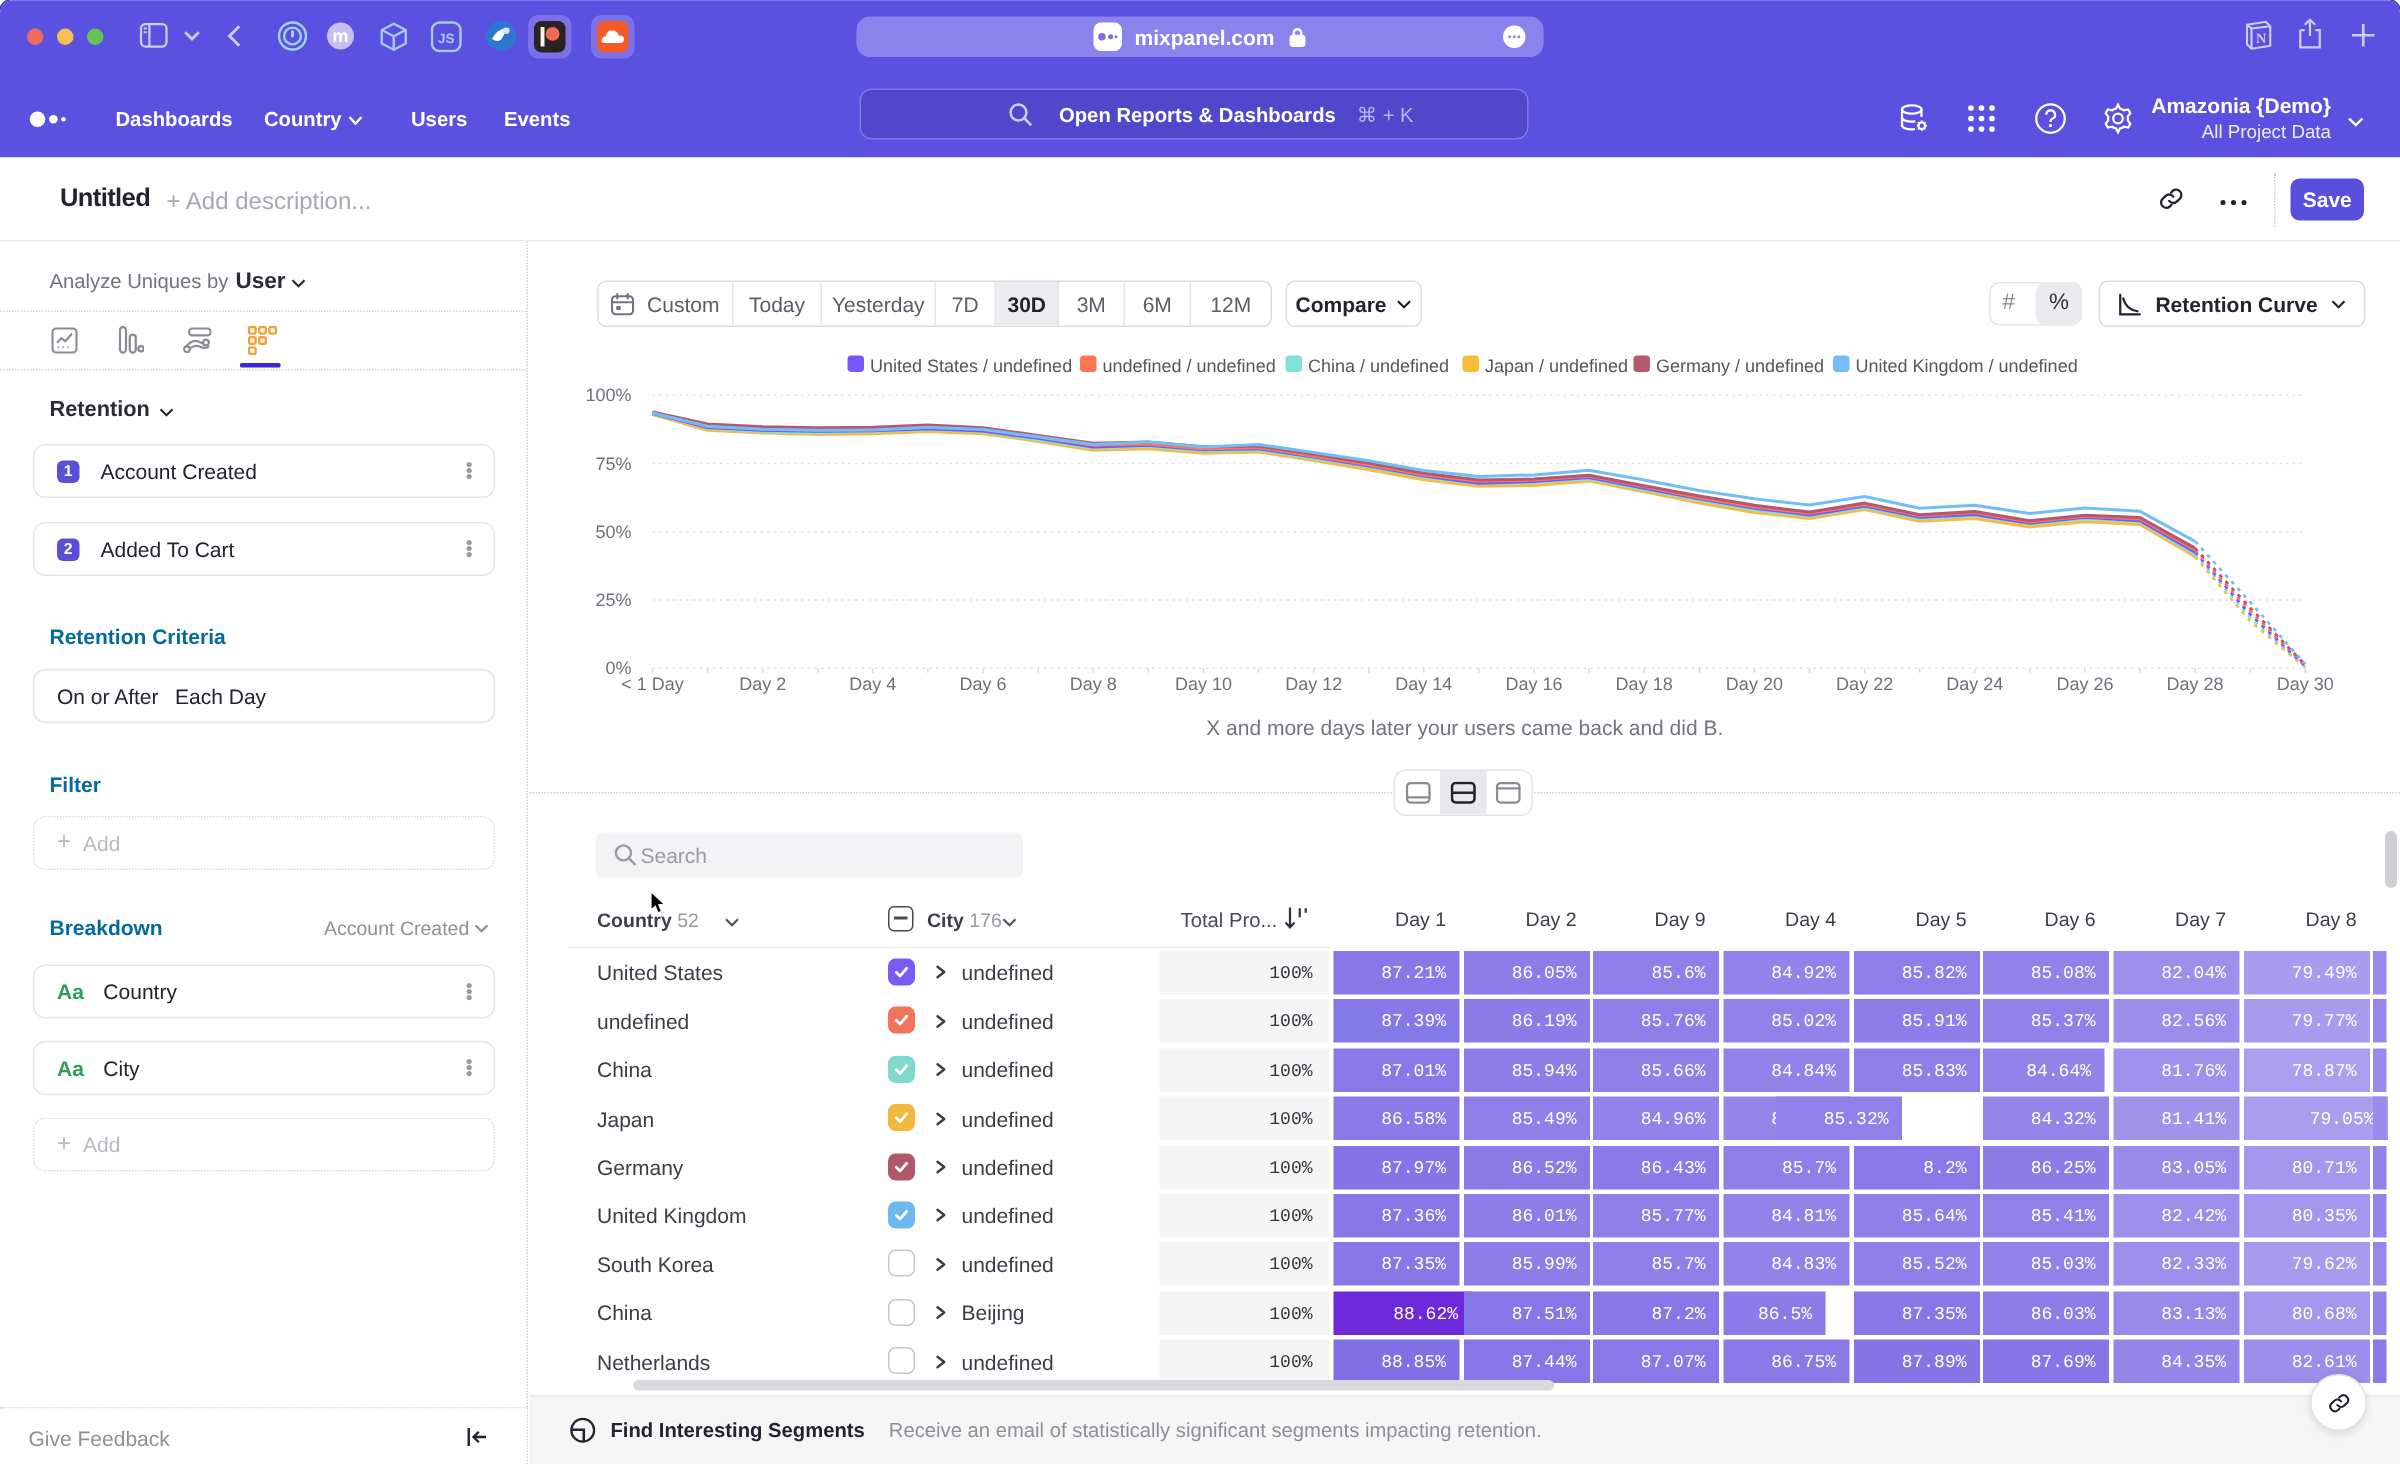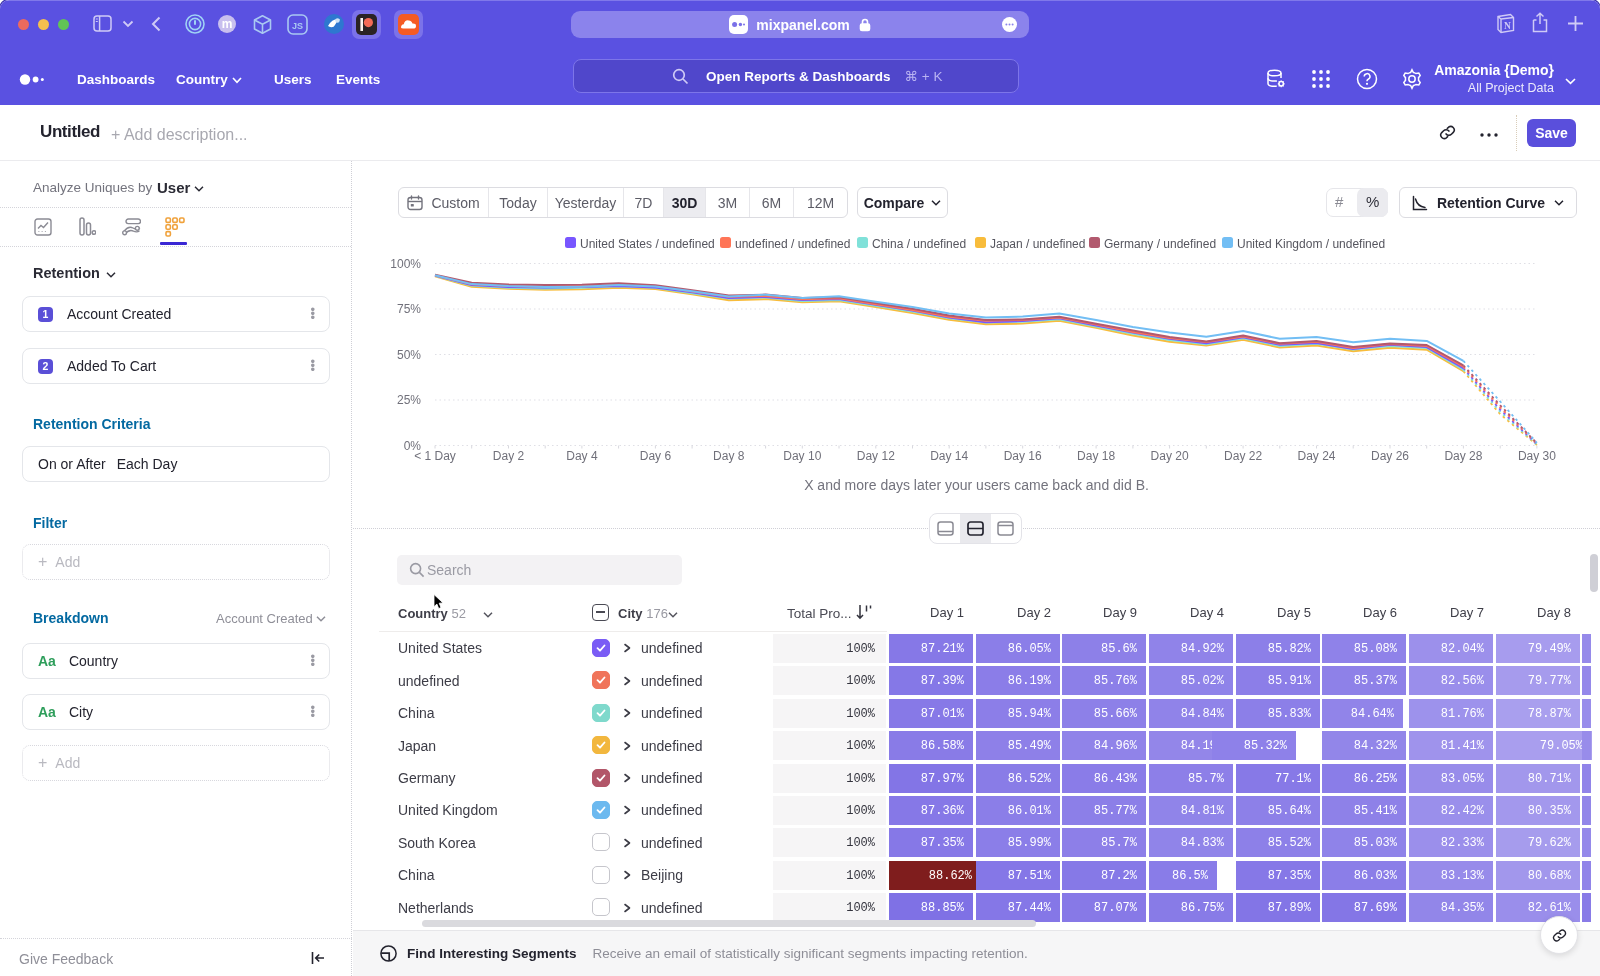--- a/index.html
+++ b/index.html
@@ -539,41 +539,41 @@
     </div>
 <div class="rchev" style="left:622px;top:746px"><svg width="10" height="10" viewBox="0 0 10 10">
         <path d="M3 1.5 L7.5 5 L3 8.5" stroke="#3c3c46" stroke-width="1.6" fill="none" stroke-linecap="round" stroke-linejoin="round"></path>
       </svg></div>
 <div class="rt" style="left:641px;top:746px">undefined</div>
 <div class="totcell" style="top:731px">100%</div>
 <div class="dc" style="left:889px;top:731px;width:84px;background:#897be7">86.58%</div>
 <div class="dc" style="left:976px;top:731px;width:84px;background:#8e80e8">85.49%</div>
 <div class="dc" style="left:1062px;top:731px;width:84px;background:#9083e9">84.96%</div>
 <div class="dc" style="left:1149px;top:731px;width:84px;background:#9386e9">84.19%</div>
-<div class="dc" style="left:1212px;top:731px;width:84px;background:#8e81e9">85.32%</div>
+<div class="dc" style="left:1184px;top:731px;width:84px;background:#8e81e9">85.32%</div>
 <div class="dc" style="left:1322px;top:731px;width:84px;background:#9286e9">84.32%</div>
 <div class="dc" style="left:1409px;top:731px;width:84px;background:#9f93ec">81.41%</div>
 <div class="dc" style="left:1496px;top:731px;width:96px;background:#a99eee">79.05%</div>
 <div class="dc" style="left:1582px;top:731px;width:8px;background:#988cea"></div>
 <div class="rt" style="left:398px;top:778px">Germany</div>
 <div class="cb" style="left:592px;top:769px;background:#B25669;border-color:#B25669">
       <svg width="12" height="12" viewBox="0 0 12 12">
         <path d="M2.5 6.2 L5 8.7 L9.5 3.5" stroke="#fff" stroke-width="1.8" fill="none" stroke-linecap="round" stroke-linejoin="round"></path>
       </svg>
     </div>
 <div class="rchev" style="left:622px;top:778px"><svg width="10" height="10" viewBox="0 0 10 10">
         <path d="M3 1.5 L7.5 5 L3 8.5" stroke="#3c3c46" stroke-width="1.6" fill="none" stroke-linecap="round" stroke-linejoin="round"></path>
       </svg></div>
 <div class="rt" style="left:641px;top:778px">undefined</div>
 <div class="totcell" style="top:764px">100%</div>
 <div class="dc" style="left:889px;top:764px;width:84px;background:#8375e6">87.97%</div>
 <div class="dc" style="left:976px;top:764px;width:84px;background:#897ce7">86.52%</div>
 <div class="dc" style="left:1062px;top:764px;width:84px;background:#8a7ce8">86.43%</div>
 <div class="dc" style="left:1149px;top:764px;width:84px;background:#8d7fe8">85.7%</div>
-<div class="dc" style="left:1236px;top:764px;width:84px;background:#8779e7">77.1%</div>
+<div class="dc" style="left:1236px;top:764px;width:84px;background:#8779e7">8.2%</div>
 <div class="dc" style="left:1322px;top:764px;width:84px;background:#8a7de8">86.25%</div>
 <div class="dc" style="left:1409px;top:764px;width:84px;background:#988cea">83.05%</div>
 <div class="dc" style="left:1496px;top:764px;width:84px;background:#a297ec">80.71%</div>
 <div class="dc" style="left:1582px;top:764px;width:8px;background:#9184e9"></div>
 <div class="rt" style="left:398px;top:810px">United Kingdom</div>
 <div class="cb" style="left:592px;top:801px;background:#6CB9EF;border-color:#6CB9EF">
       <svg width="12" height="12" viewBox="0 0 12 12">
         <path d="M2.5 6.2 L5 8.7 L9.5 3.5" stroke="#fff" stroke-width="1.8" fill="none" stroke-linecap="round" stroke-linejoin="round"></path>
       </svg>
     </div>
@@ -607,21 +607,21 @@
 <div class="dc" style="left:1409px;top:828px;width:84px;background:#9b8feb">82.33%</div>
 <div class="dc" style="left:1496px;top:828px;width:84px;background:#a69ced">79.62%</div>
 <div class="dc" style="left:1582px;top:828px;width:8px;background:#9589ea"></div>
 <div class="rt" style="left:398px;top:875px">China</div>
 <div class="cb" style="left:592px;top:866px;background:#fff;border-color:#c6c6cc"></div>
 <div class="rchev" style="left:622px;top:875px"><svg width="10" height="10" viewBox="0 0 10 10">
         <path d="M3 1.5 L7.5 5 L3 8.5" stroke="#3c3c46" stroke-width="1.6" fill="none" stroke-linecap="round" stroke-linejoin="round"></path>
       </svg></div>
 <div class="rt" style="left:641px;top:875px">Beijing</div>
 <div class="totcell" style="top:861px">100%</div>
-<div class="dc" style="left:889px;top:861px;width:92px;background:#7f1d1d">88.62%</div>
+<div class="dc" style="left:889px;top:861px;width:92px;background:#6d28d9">88.62%</div>
 <div class="dc" style="left:976px;top:861px;width:84px;background:#8577e7">87.51%</div>
 <div class="dc" style="left:1062px;top:861px;width:84px;background:#8679e7">87.2%</div>
 <div class="dc" style="left:1149px;top:861px;width:68px;background:#897ce8">86.5%</div>
 <div class="dc" style="left:1236px;top:861px;width:84px;background:#8678e7">87.35%</div>
 <div class="dc" style="left:1322px;top:861px;width:84px;background:#8b7ee8">86.03%</div>
 <div class="dc" style="left:1409px;top:861px;width:84px;background:#978bea">83.13%</div>
 <div class="dc" style="left:1496px;top:861px;width:84px;background:#a297ec">80.68%</div>
 <div class="dc" style="left:1582px;top:861px;width:8px;background:#9184e9"></div>
 <div class="rt" style="left:398px;top:908px">Netherlands</div>
 <div class="cb" style="left:592px;top:898px;background:#fff;border-color:#c6c6cc"></div>

